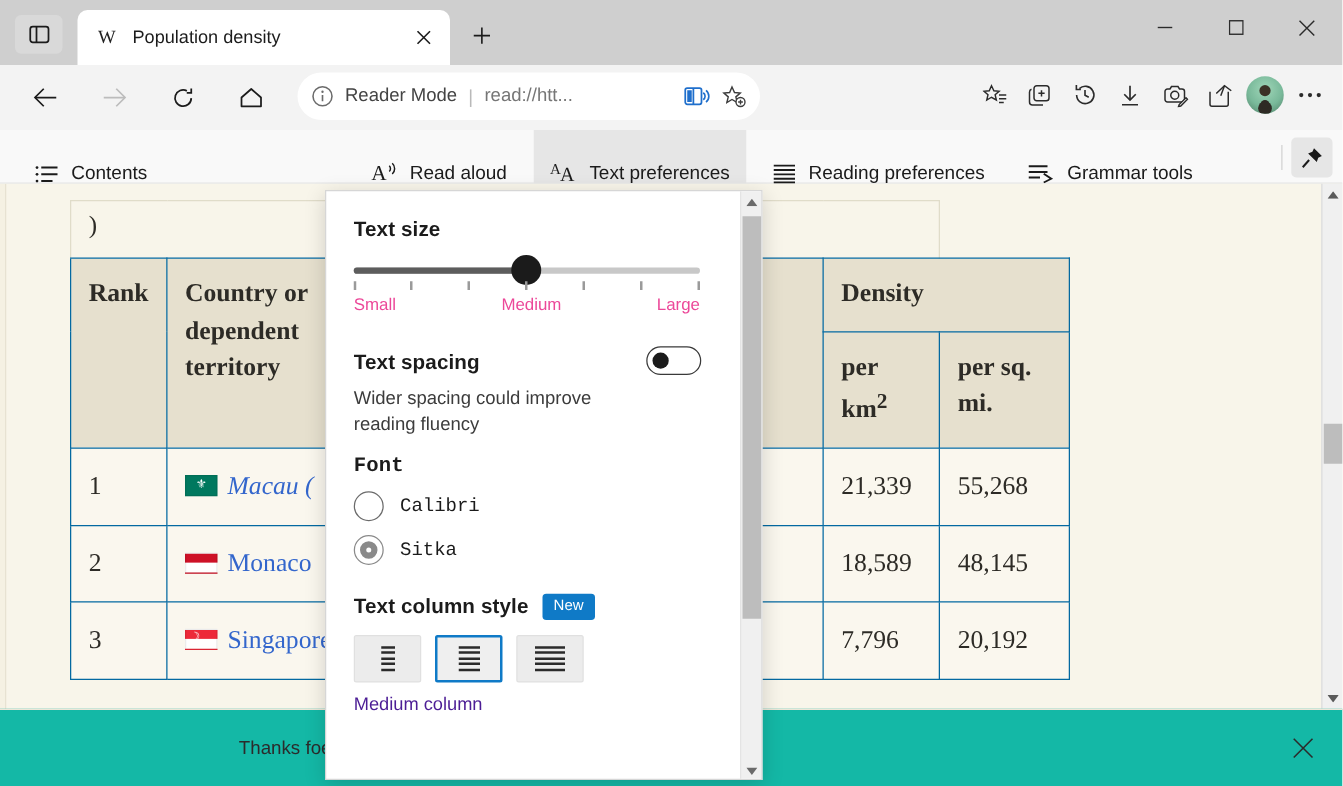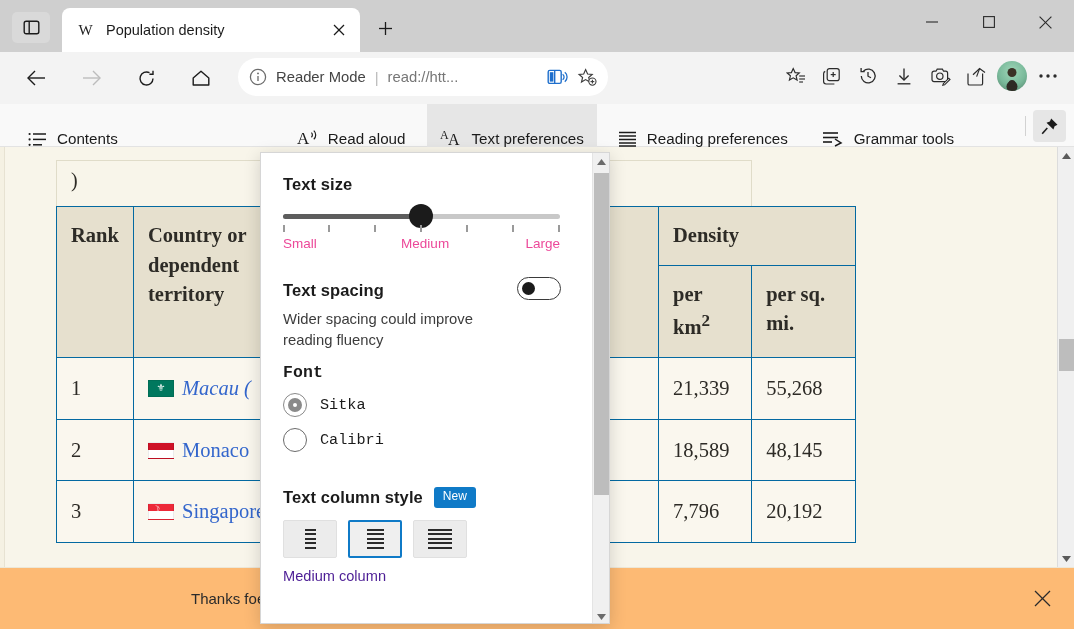--- a/index.html
+++ b/index.html
@@ -154,21 +154,21 @@
   .flag-macau::after{ content:"⚜"; position:absolute; left:50%; top:48%; transform:translate(-50%,-50%); color:#fff; font-size:10px;}
   .flag-monaco { background: linear-gradient(#ce1126 0 50%, #ffffff 50% 100%); }
   .flag-singapore { background: linear-gradient(#ed2939 0 50%, #ffffff 50% 100%); }
   .flag-singapore::after{ content:"☽"; position:absolute; left:3px; top:-1px; color:#fff; font-size:9px;}
   .link { color: #3366cc; }
   .link.italic { font-style: italic; }
 
   
   .feedbackbar {
     position: absolute; left: 0; bottom: 0; width: 1074px; height: 62px;
-    background: #fdba74; border-top: 1px solid #ece7d8;
+    background: #14b8a6; border-top: 1px solid #ece7d8;
     display: flex; align-items: center;
   }
   .fb-text { font-size: 15px; color: #2b2b2b; margin-left: 191px; white-space: nowrap;}
   .fb-icons { display:flex; align-items:center; margin-left: 14px; }
   .fb-ic { width: 32px; height: 32px; display:flex; align-items:center; justify-content:center; }
   .fb-close { position:absolute; right: 14px; width: 36px; height: 36px; display:flex; align-items:center; justify-content:center;}
 
   
   .pagescroll {
     position: absolute; right: 0; top: 147px; width: 17px; height: 420px;
@@ -211,21 +211,21 @@
     border: 1.7px solid #6b6b6b; background:#fff; position: relative; flex:0 0 auto;
   }
   .radio.sel { border: 1.7px solid #8a8a8a; }
   .radio.sel::after{
     content:""; position:absolute; left:50%; top:50%; transform:translate(-50%,-50%);
     width: 14px; height:14px; border-radius:50%; border: 5px solid #8a8a8a; background:#fff;
     box-sizing: border-box;
   }
   .radio-label { margin-left: 13px; font-size: 15.2px; color: #1b1b1b; }
 
-  .col-sec { margin-top: 35px; display:flex; align-items:center; }
+  .col-sec { margin-top: 23px; display:flex; align-items:center; }
   .badge {
     margin-left: 11px; background: #0f7ac7; color:#fff; font-size: 12px;
     padding: 3px 9px 4px; border-radius: 3px; line-height: 1.15;
   }
   .col-btns { margin-top: 12px; display:flex; gap: 11px; }
   .colbtn {
     width: 54px; height: 38px; background: #ececec; border: 1px solid #e0e0e0;
     display:flex; align-items:center; justify-content:center; border-radius: 2px;
   }
   .colbtn.sel { border: 2px solid #0f7ac7; background:#efefef; }
@@ -606,26 +606,26 @@
         <div class="toggle">
           <i></i>
         </div>
         <div class="spacing-desc">Wider spacing could improve reading fluency</div>
       </div>
 
       <div class="font-sec">
         <div class="pp-h">Font</div>
 
         <div class="radio-row">
+          <span class="radio"></span>
+          <span class="radio-label">Calibri</span>
+        </div>
+        <div class="radio-row">
           <span class="radio sel"></span>
           <span class="radio-label">Sitka</span>
-        </div>
-        <div class="radio-row">
-          <span class="radio"></span>
-          <span class="radio-label">Calibri</span>
         </div>
       </div>
 
       <div class="col-sec">
         <span class="pp-h">Text column style</span>
         <span class="badge">New</span>
       </div>
 
       <div class="col-btns">
         <div class="colbtn">

